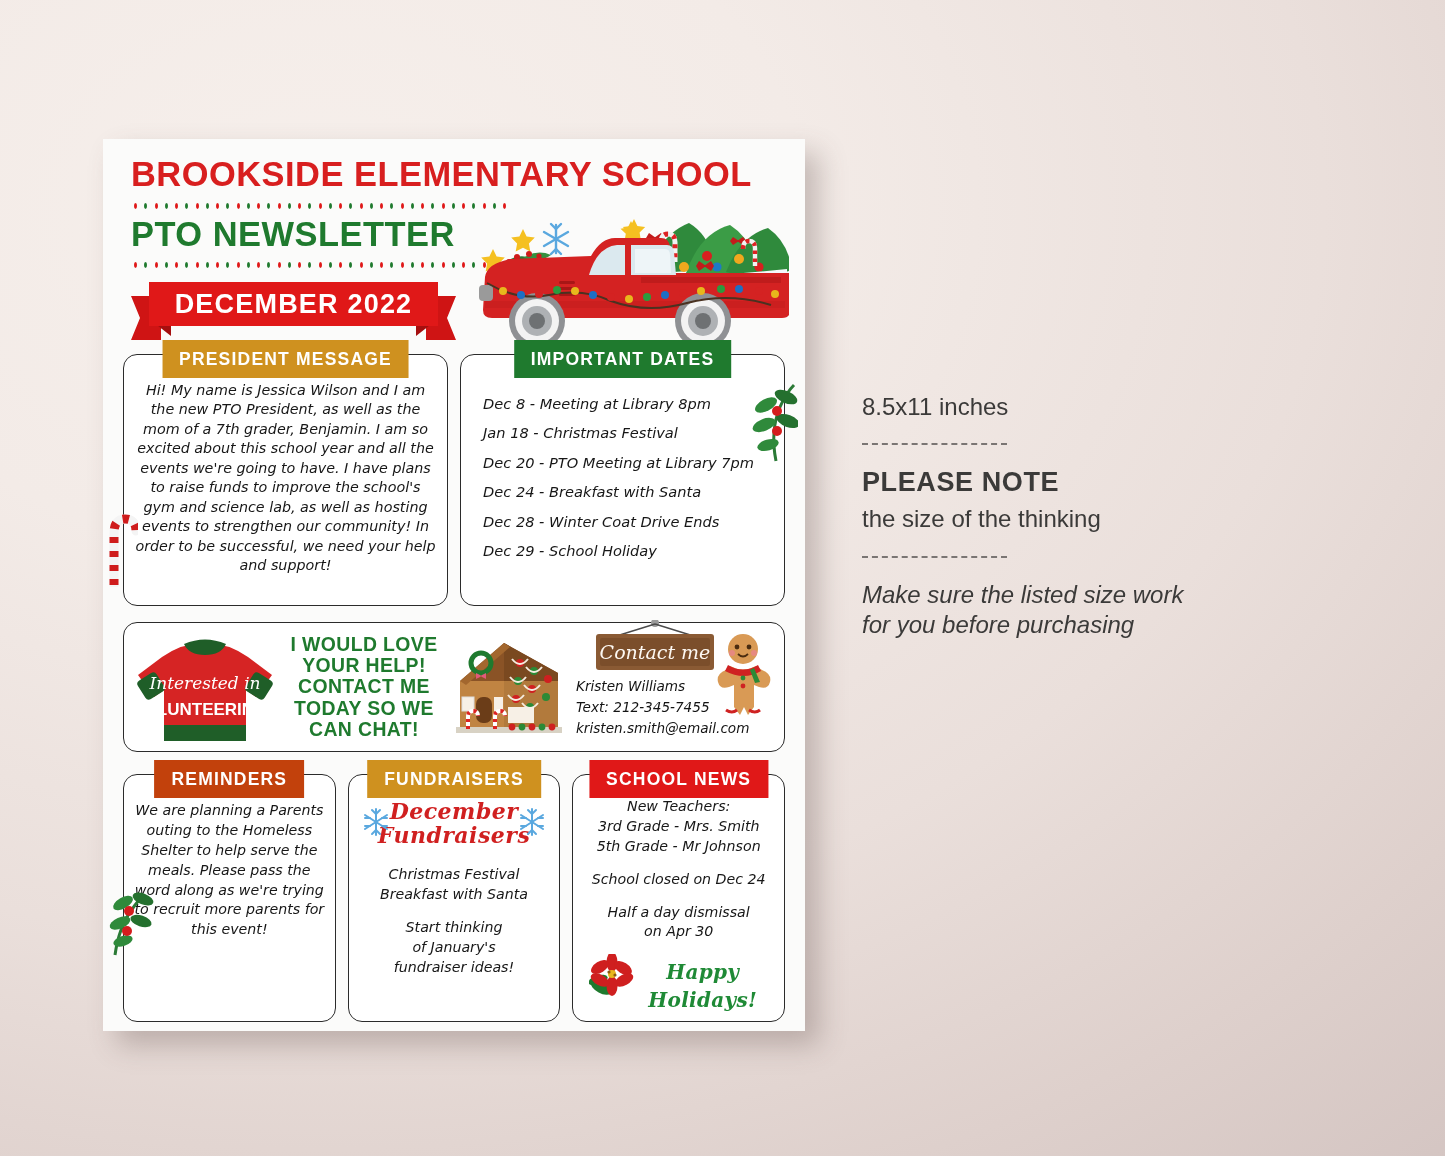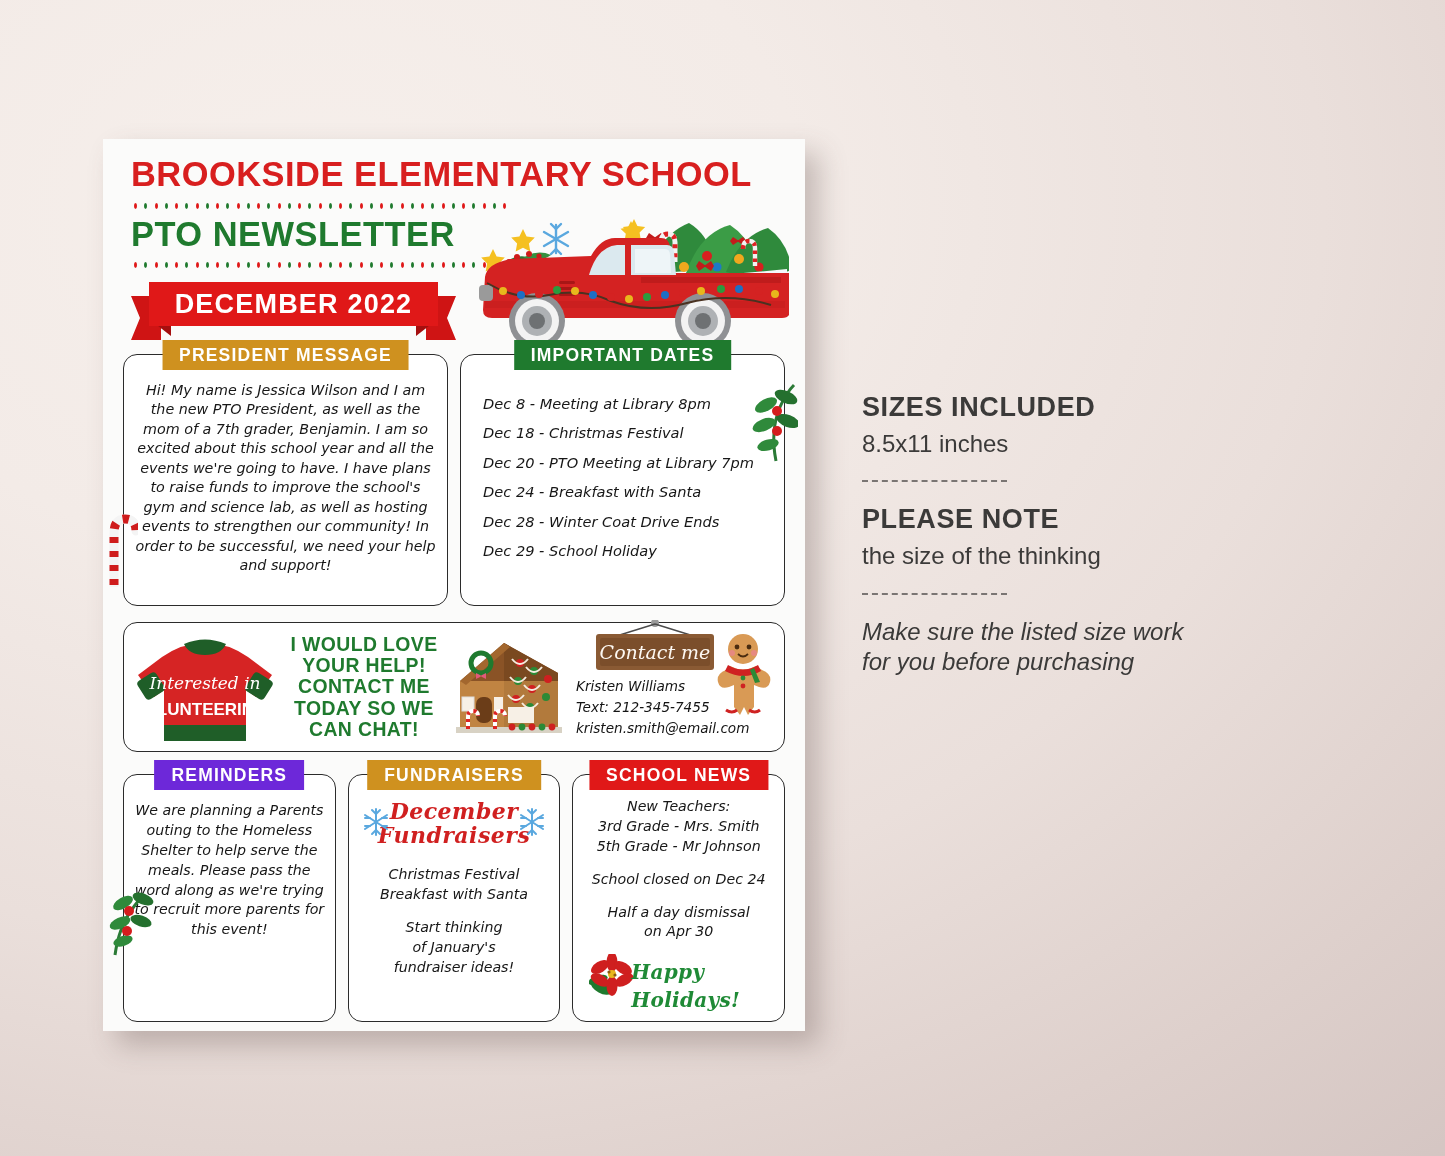--- a/index.html
+++ b/index.html
@@ -89,21 +89,21 @@
     position: relative;
     border: 1.6px solid #2b2b2b;
     border-radius: 14px;
     background: #fff;
   }
   .card-hdr {
     position: absolute;
     top: -15px;
     left: 50%;
     transform: translateX(-50%);
-    height: 30px;
+    height: 38px;
     padding: 0 17px;
     display: flex; align-items: center; justify-content: center;
     color: #fff;
     font-size: 17.5px;
     font-weight: 700;
     letter-spacing: 1.2px;
     white-space: nowrap;
     z-index: 3;
   }
   .card-body {
@@ -183,21 +183,21 @@
   .gap-sm { height: 13px; }
   .happy-row { position: relative; margin-top: 10px; height: 46px; }
   .poinsettia { position: absolute; left: 6px; top: 2px; width: 46px; height: 44px; }
   .happy-text {
     position: absolute; left: 48px; top: 6px; right: 0;
     font-family: "DejaVu Serif", serif;
     font-style: italic;
     font-weight: 700;
     color: #1f8a36;
     font-size: 20px;
-    text-align: left;
+    text-align: center;
     letter-spacing: 0.3px;
   }
 
   
   #rightpanel {
     position: absolute;
     left: 862px;
     top: 392px;
     width: 430px;
     color: #3b3a39;
@@ -432,21 +432,21 @@
           <path d="M10 82 L10 30 q0-14 11-14 q11 0 11 12" stroke="#f4f4f4" stroke-width="9" fill="none" stroke-linecap="round"></path>
           <path d="M10 82 L10 30 q0-14 11-14 q11 0 11 12" stroke="#cf1c1c" stroke-width="9" fill="none" stroke-dasharray="6 8" stroke-linecap="butt"></path>
         </svg>
       </div>
     </div>
 
     <div class="card" id="dates-card">
       <div class="card-hdr" style="background:#1f7a2e">IMPORTANT DATES</div>
       <div class="card-body" id="dates-body">
             <div class="date-line">Dec 8 - Meeting at Library 8pm</div>
-            <div class="date-line">Dec 18 - Christmas Festival</div>
+            <div class="date-line">Jan 18 - Christmas Festival</div>
             <div class="date-line">Dec 20 - PTO Meeting at Library 7pm</div>
             <div class="date-line">Dec 24 - Breakfast with Santa</div>
             <div class="date-line">Dec 28 - Winter Coat Drive Ends</div>
             <div class="date-line">Dec 29 - School Holiday</div>
           </div>
       <div class="holly-dates">
         <svg viewBox="0 0 56 84" width="56" height="84">
           <path d="M34 80 q-6-30 4-54 q6-14 14-22" stroke="#2b7a36" stroke-width="3" fill="none"></path>
           <ellipse cx="24" cy="24" rx="12" ry="6" fill="#2f8a3b" transform="rotate(-28 24 24)"></ellipse>
           <ellipse cx="44" cy="16" rx="12" ry="6" fill="#24702e" transform="rotate(24 44 16)"></ellipse>
@@ -561,21 +561,21 @@
             </svg>
           </div>
         </div>
       </div>
     </div>
   </div>
 
   <div class="row3">
 
     <div class="card" id="rem-card">
-      <div class="card-hdr" style="background:#6d28d9">REMINDERS</div>
+      <div class="card-hdr" style="background:#c2410c">REMINDERS</div>
       <div class="card-body">We are planning a Parents outing to the Homeless Shelter to help serve the meals. Please pass the word along as we're trying to recruit more parents for this event!</div>
       <div class="holly-rem">
         <svg viewBox="0 0 52 76" width="52" height="76">
           <path d="M8 72 q4-28 16-44 q6-10 14-16" stroke="#2b7a36" stroke-width="3" fill="none"></path>
           <ellipse cx="16" cy="20" rx="11" ry="5.5" fill="#2f8a3b" transform="rotate(-30 16 20)"></ellipse>
           <ellipse cx="36" cy="16" rx="11" ry="5.5" fill="#24702e" transform="rotate(22 36 16)"></ellipse>
           <ellipse cx="13" cy="40" rx="11" ry="5.5" fill="#2f8a3b" transform="rotate(-24 13 40)"></ellipse>
           <ellipse cx="34" cy="38" rx="11" ry="5.5" fill="#24702e" transform="rotate(18 34 38)"></ellipse>
           <ellipse cx="16" cy="58" rx="10" ry="5" fill="#2f8a3b" transform="rotate(-18 16 58)"></ellipse>
           <circle cx="22" cy="28" r="5" fill="#d41d1d"></circle>
@@ -667,21 +667,20 @@
         </div>
       </div>
     </div>
   </div>
 
  </div>
 </div>
 
 <div id="rightpanel">
   <div class="rp-block">
-    <div class="rp-h">SIZES INCLUDED</div>
     <div class="rp-t">8.5x11 inches</div>
   </div>
   <div class="rp-sep"></div>
   <div class="rp-block">
     <div class="rp-h">PLEASE NOTE</div>
     <div class="rp-t">the size of the thinking</div>
   </div>
   <div class="rp-sep"></div>
   <div class="rp-block mt22">
     <div class="rp-i">Make sure the listed size work</div>

